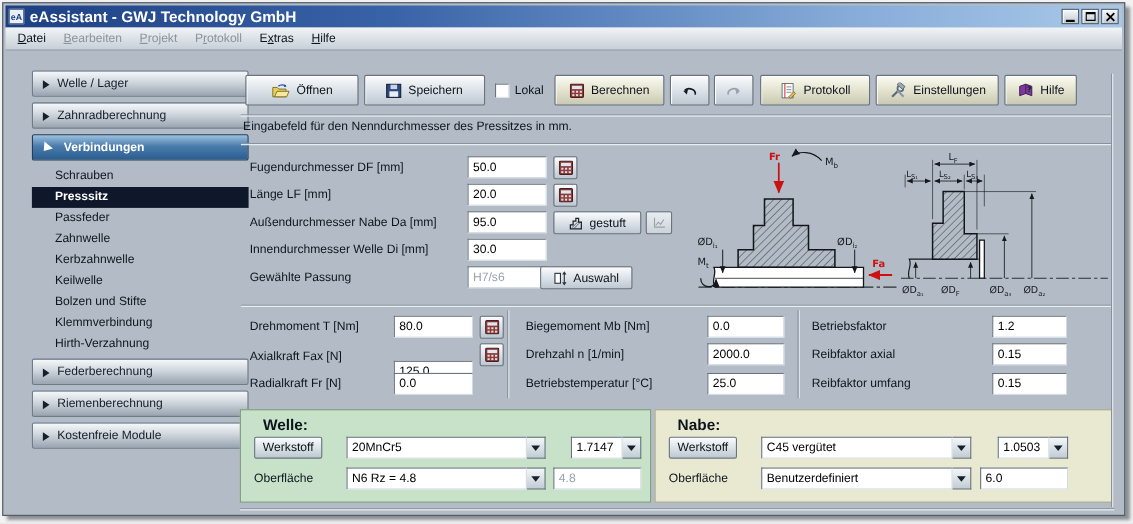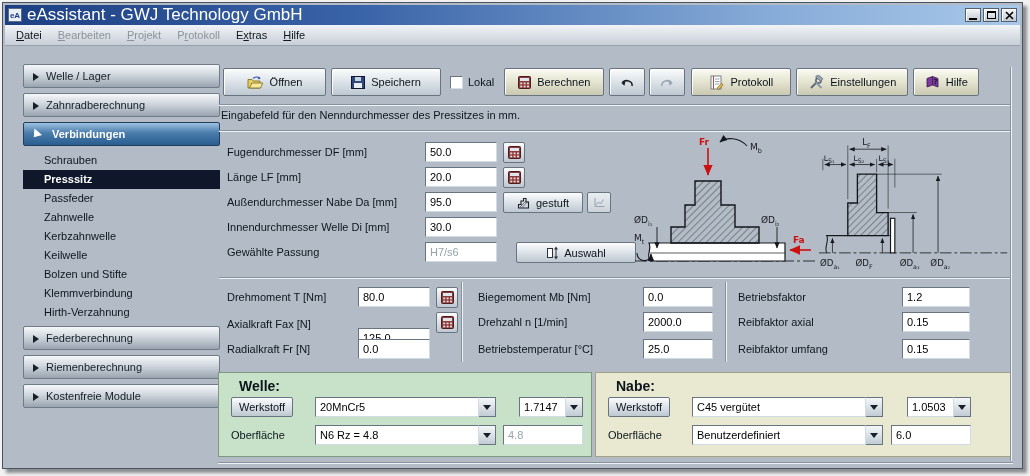--- a/index.html
+++ b/index.html
@@ -8,38 +8,38 @@
   .window { position:absolute; left:2px; top:2px; width:1021px; height:467px;
             background:#b3bcc6; border:1px solid #4a545e;
             box-shadow:4px 4px 3px rgba(70,75,82,.6); }
   
   .titlebar { position:absolute; left:2px; right:2px; top:2px; height:20px;
               background:linear-gradient(to right,#1c3f82,#3a64a8 35%,#86abd8 75%,#a9c8e9);
               display:flex; align-items:center; }
   .title-icon { width:14px; height:14px; margin:0 5px 0 3px; background:#e9eff7;
                 border:1px solid #5a6a84; color:#1c3f82; font-size:8px; font-weight:bold;
                 display:flex; align-items:center; justify-content:center; }
-  .title-text { color:#fff; font-weight:normal; font-size:17px; }
+  .title-text { color:#fff; font-weight:bold; font-size:14px; }
   .winbtns { margin-left:auto; display:flex; gap:2px; padding-right:3px; }
   .winbtn { width:16px; height:14px; background:linear-gradient(#f6f8fa,#c2cad2);
             border:1px solid #55606c; box-shadow:inset 1px 1px 0 #fff;
             display:flex; align-items:center; justify-content:center; }
   .g-min { width:8px; height:2px; background:#000; margin-top:7px; }
   .g-max { width:9px; height:8px; border:1px solid #000; border-top-width:2px; }
   
   .menubar { position:absolute; left:2px; right:2px; top:22px; height:21px;
              background:linear-gradient(#f1f4f7,#c7cfd7); border-bottom:1px solid #97a1ab;
              display:flex; align-items:center; padding-left:3px; }
   .menu-item { padding:0 8px; font-size:11px; color:#0e161e; height:21px; line-height:21px; }
   .menu-item.disabled { color:#8b939d; }
   .mn { text-decoration:underline; }
   
   .content { position:absolute; left:2px; right:2px; top:44px; bottom:2px; background:#b3bcc6; }
   
-  .sidebar { position:absolute; left:18px; top:17px; width:197px; }
+  .sidebar { position:absolute; left:24px; top:17px; width:197px; }
   .nav-header { height:24px; margin-bottom:5px; position:relative; padding-left:22px;
                 background:linear-gradient(#f6f8fa,#cfd6dd 45%,#99a4b0);
                 border:1px solid #6f7b88; border-radius:2px;
                 display:flex; align-items:center; font-size:11px; color:#141e28; }
   .nav-header .tri { position:absolute; left:9px; top:8px; width:0; height:0;
                      border-top:4px solid transparent; border-bottom:4px solid transparent;
                      border-left:6px solid #16202a; }
   .nav-header.expanded { background:linear-gradient(#9dc1e1,#4a7cab 45%,#2b5e91);
                          border-color:#223e5c; color:#fff; font-weight:bold;padding-left:28px; }
   .nav-header.expanded .tri-exp { position:absolute; left:7px; top:8px; width:0; height:0;
@@ -287,21 +287,21 @@
           <path d="M2,1 V9.5 H11.5" stroke="#98a2ac" fill="none"></path>
           <path d="M3,8 L5.5,5 L7.5,7 L10.5,2.5" stroke="#98a2ac" fill="none"></path>
         </svg>
       </div>
 
       <div class="field-label" style="left:14px;top:152px;width:196px">Innendurchmesser Welle Di [mm]</div>
       <div class="input" style="left:212px;top:152px;width:72px">30.0</div>
 
       <div class="field-label" style="left:14px;top:177px;width:196px">Gewählte Passung</div>
       <div class="input ro" style="left:212px;top:177px;width:72px">H7/s6</div>
-      <div class="mini-btn" style="left:303px;top:177px;width:120px">
+      <div class="mini-btn" style="left:278px;top:177px;width:84px">
         <svg width="13" height="14">
           <rect x="1.5" y="2.5" width="5" height="9" fill="#fff" stroke="#2a323a"></rect>
           <line x1="10" y1="3" x2="10" y2="11" stroke="#2a323a"></line>
           <path d="M10,0.5 L12,3.5 H8 Z" fill="#2a323a"></path>
           <path d="M10,13.5 L12,10.5 H8 Z" fill="#2a323a"></path>
         </svg>
         <span>Auswahl</span>
       </div>
 
       <div class="diagrams">

